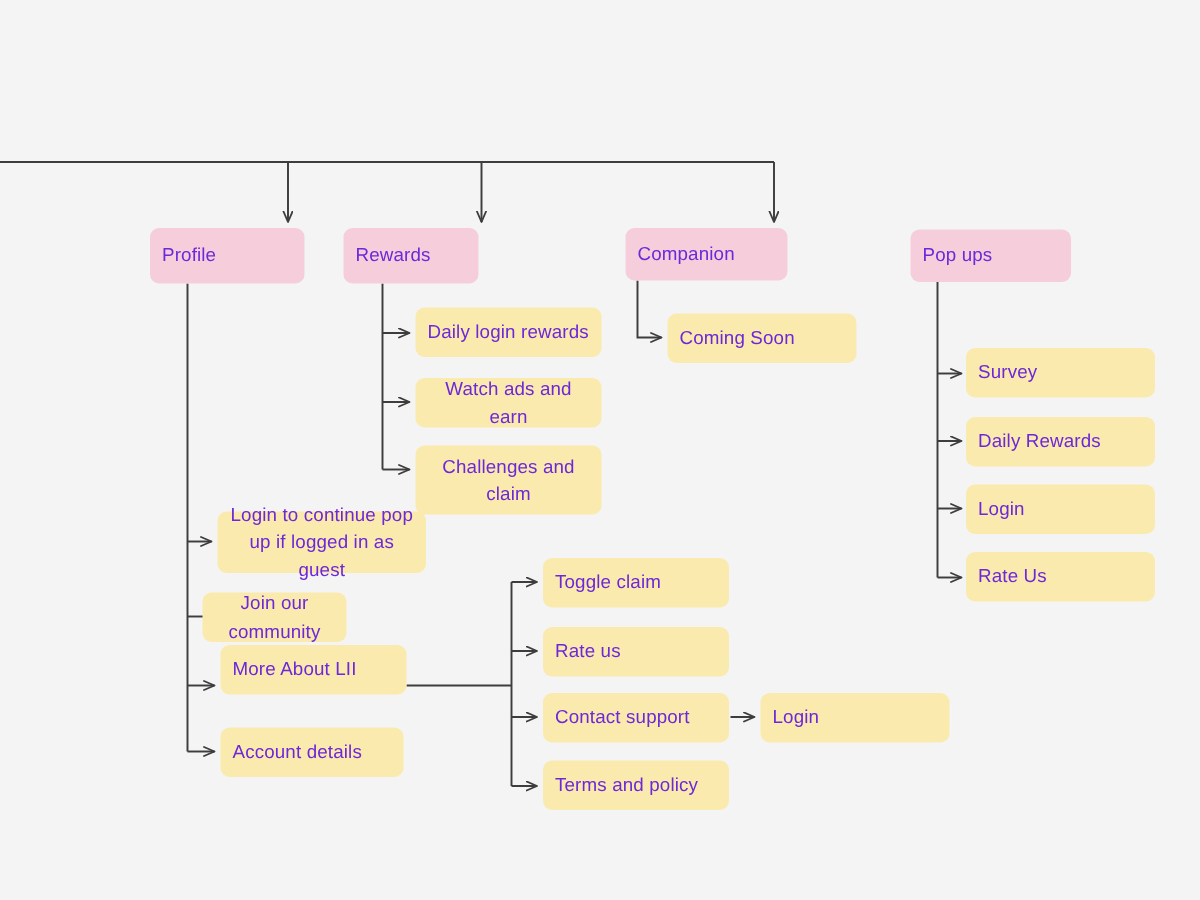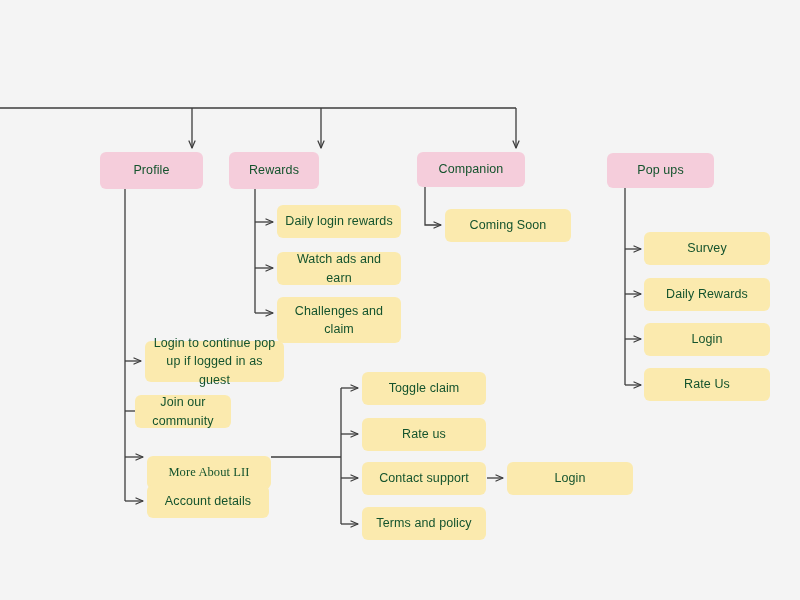--- a/index.html
+++ b/index.html
@@ -27,24 +27,23 @@
     top: 0;
     width: 800px;
     height: 600px;
     pointer-events: none;
   }
   .node {
     position: absolute;
     box-sizing: border-box;
     display: flex;
     align-items: center;
-    justify-content: center;
     text-align: center;
     border-radius: 6px;
-    color: #14532d;
+    color: #6d28d9;
     font-size: 12.5px;
     line-height: 1.45;
     letter-spacing: 0.1px;
     padding: 2px 8px;
     white-space: pre-line;
   }
   .node.pink {
     background: #f5cddb;
   }
   .node.yellow {
@@ -97,21 +96,21 @@
       <div class="node pink" style="left: 229px; top: 152px; width: 90px; height: 37px;"><span>Rewards</span></div>
       <div class="node pink" style="left: 417px; top: 152px; width: 108px; height: 35px;"><span>Companion</span></div>
       <div class="node pink" style="left: 607px; top: 153px; width: 107px; height: 35px;"><span>Pop ups</span></div>
       <div class="node yellow" style="left: 277px; top: 205px; width: 124px; height: 33px;"><span>Daily login rewards</span></div>
       <div class="node yellow" style="left: 277px; top: 252px; width: 124px; height: 33px;"><span>Watch ads and earn</span></div>
       <div class="node yellow" style="left: 277px; top: 297px; width: 124px; height: 46px;"><span>Challenges and claim</span></div>
       <div class="node yellow" style="left: 445px; top: 209px; width: 126px; height: 33px;"><span>Coming Soon</span></div>
       <div class="node yellow" style="left: 145px; top: 341px; width: 139px; height: 41px;"><span>Login to continue pop
 up if logged in as guest</span></div>
       <div class="node yellow" style="left: 135px; top: 395px; width: 96px; height: 33px;"><span>Join our community</span></div>
-      <div class="node yellow" style="left: 147px; top: 456px; width: 124px; height: 33px; font-family: Liberation Serif, serif;"><span>More About LII</span></div>
+      <div class="node yellow" style="left: 147px; top: 430px; width: 124px; height: 33px;"><span>More About LII</span></div>
       <div class="node yellow" style="left: 147px; top: 485px; width: 122px; height: 33px;"><span>Account details</span></div>
       <div class="node yellow" style="left: 362px; top: 372px; width: 124px; height: 33px;"><span>Toggle claim</span></div>
       <div class="node yellow" style="left: 362px; top: 418px; width: 124px; height: 33px;"><span>Rate us</span></div>
       <div class="node yellow" style="left: 362px; top: 462px; width: 124px; height: 33px;"><span>Contact support</span></div>
       <div class="node yellow" style="left: 362px; top: 507px; width: 124px; height: 33px;"><span>Terms and policy</span></div>
       <div class="node yellow" style="left: 507px; top: 462px; width: 126px; height: 33px;"><span>Login</span></div>
       <div class="node yellow" style="left: 644px; top: 232px; width: 126px; height: 33px;"><span>Survey</span></div>
       <div class="node yellow" style="left: 644px; top: 278px; width: 126px; height: 33px;"><span>Daily Rewards</span></div>
       <div class="node yellow" style="left: 644px; top: 323px; width: 126px; height: 33px;"><span>Login</span></div>
       <div class="node yellow" style="left: 644px; top: 368px; width: 126px; height: 33px;"><span>Rate Us</span></div>

